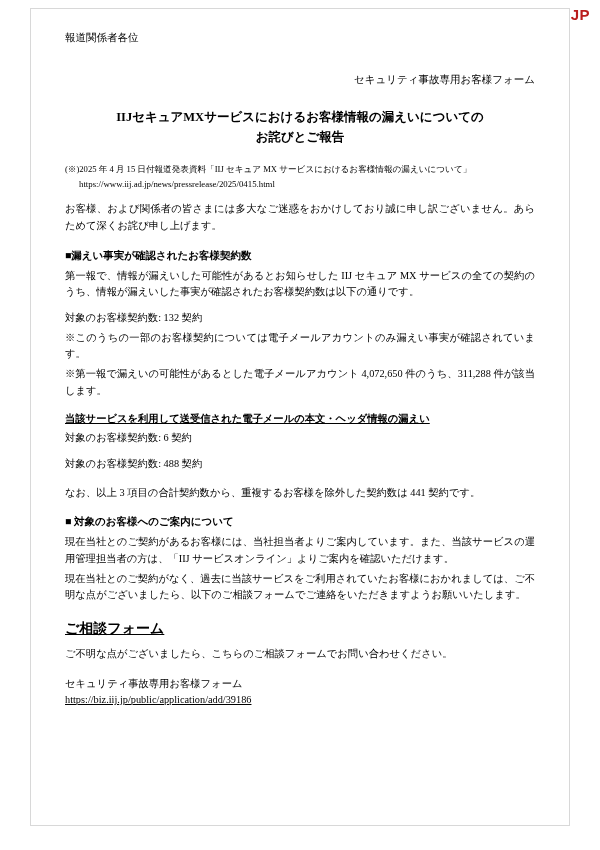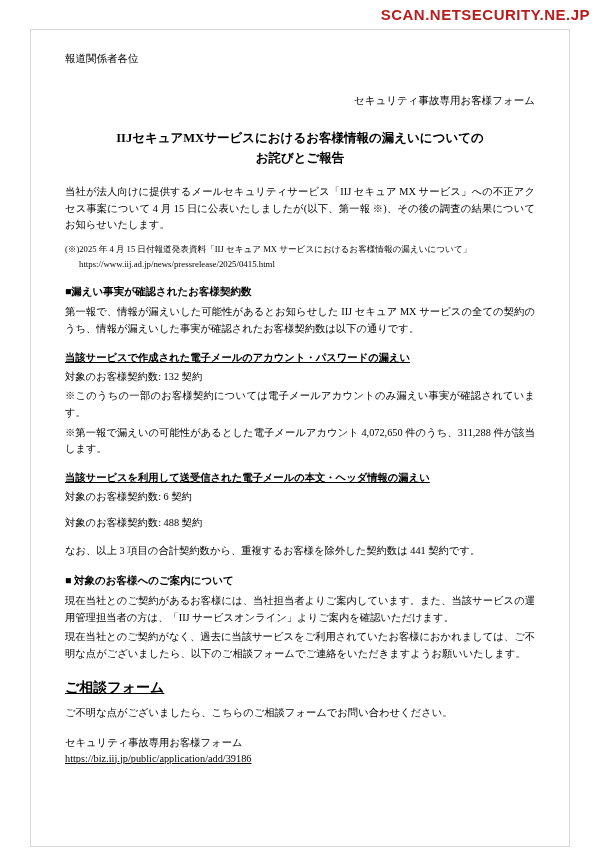--- a/index.html
+++ b/index.html
@@ -20,21 +20,21 @@
     top: 6px;
     right: 10px;
     font-family: "Liberation Sans", sans-serif;
     font-size: 15px;
     font-weight: bold;
     letter-spacing: 0.5px;
     color: #b91c1c;
   }
   .page {
     position: absolute;
-    top: 29px;
+    top: 8px;
     left: 30px;
     width: 540px;
     height: 818px;
     background: #ffffff;
     border: 1px solid #d8d8d8;
     box-sizing: border-box;
     overflow: hidden;
   }
   .inner {
     padding: 22px 34px 0 34px;
@@ -117,30 +117,29 @@
 
     <div class="meta">
       <div>セキュリティ事故専用お客様フォーム</div>
     </div>
 
     <div class="title">
       <span>IIJセキュアMXサービスにおけるお客様情報の漏えいについての</span>
       <span class="line2">お詫びとご報告</span>
     </div>
 
-    <p>当社が法人向けに提供するメールセキュリティサービス「IIJ セキュア MX サービス」への不正アクセス事案について 4 月 15 日に公表いたしましたが(以下、第一報 ※)、その後の調査の結果についてお知らせいたします。</p>
 
     <p class="small">(※)2025 年 4 月 15 日付報道発表資料「IIJ セキュア MX サービスにおけるお客様情報の漏えいについて」</p>
     <p class="url-small">https://www.iij.ad.jp/news/pressrelease/2025/0415.html</p>
 
+    <p>お客様、および関係者の皆さまには多大なご迷惑をおかけしており誠に申し訳ございません。あらためて深くお詫び申し上げます。</p>
 
     <div class="section-head">■漏えい事実が確認されたお客様契約数</div>
     <p>第一報で、情報が漏えいした可能性があるとお知らせした IIJ セキュア MX サービスの全ての契約のうち、情報が漏えいした事実が確認されたお客様契約数は以下の通りです。</p>
 
-    <span class="underline-head">当該サービスで作成された電子メールのアカウント・パスワードの漏えい</span>
     <p class="tight">対象のお客様契約数: 132 契約</p>
     <p class="tight">※このうちの一部のお客様契約については電子メールアカウントのみ漏えい事実が確認されています。</p>
     <p>※第一報で漏えいの可能性があるとした電子メールアカウント 4,072,650 件のうち、311,288 件が該当します。</p>
 
     <span class="underline-head">当該サービスを利用して送受信された電子メールの本文・ヘッダ情報の漏えい</span>
     <p>対象のお客様契約数: 6 契約</p>
 
     <p>対象のお客様契約数: 488 契約</p>
 
     <p class="gap-top">なお、以上 3 項目の合計契約数から、重複するお客様を除外した契約数は 441 契約です。</p>

